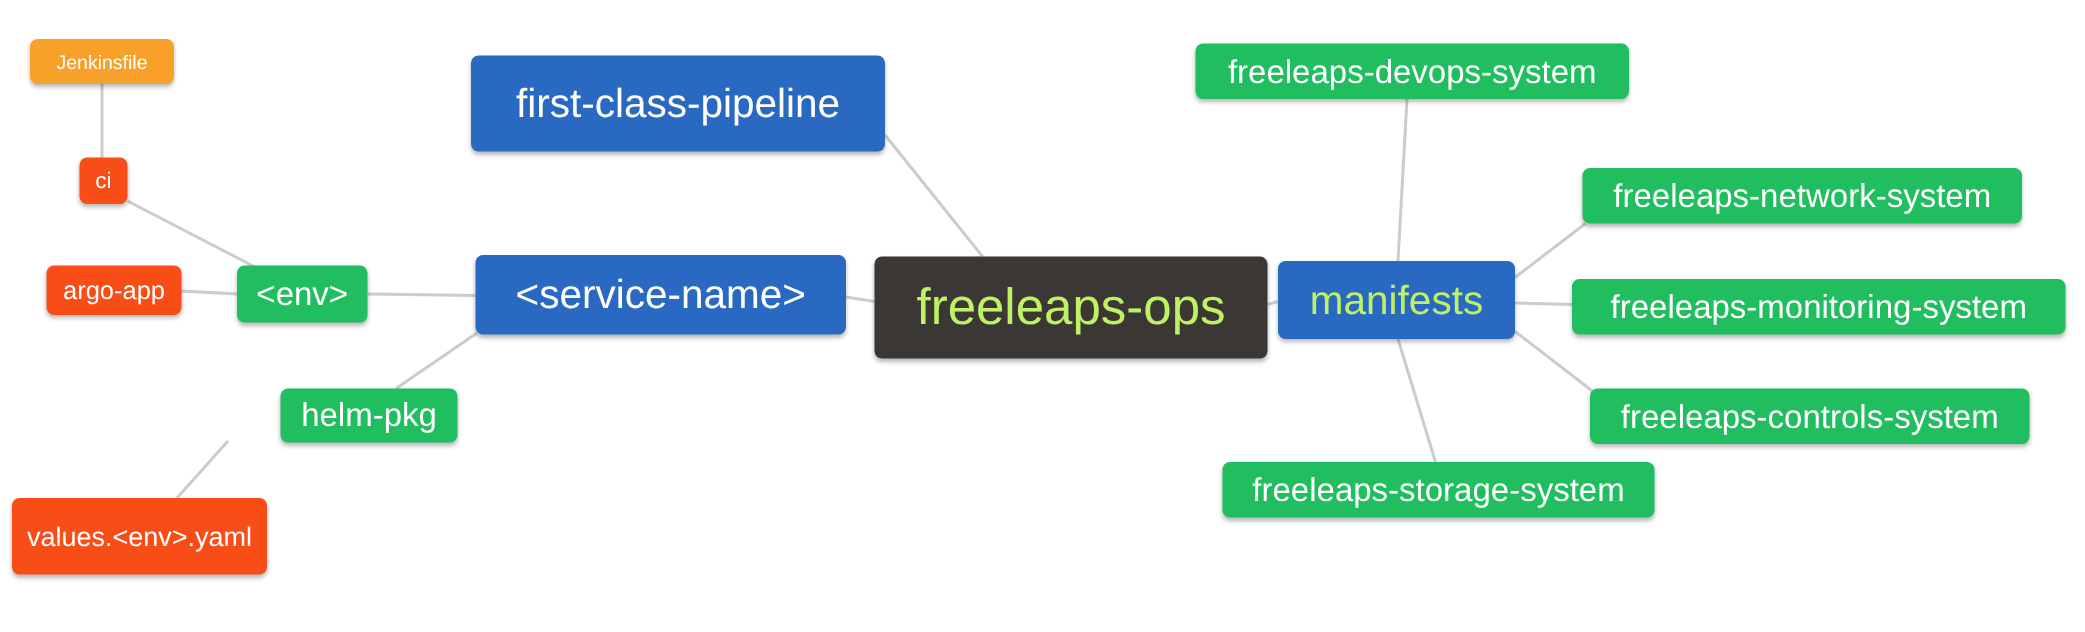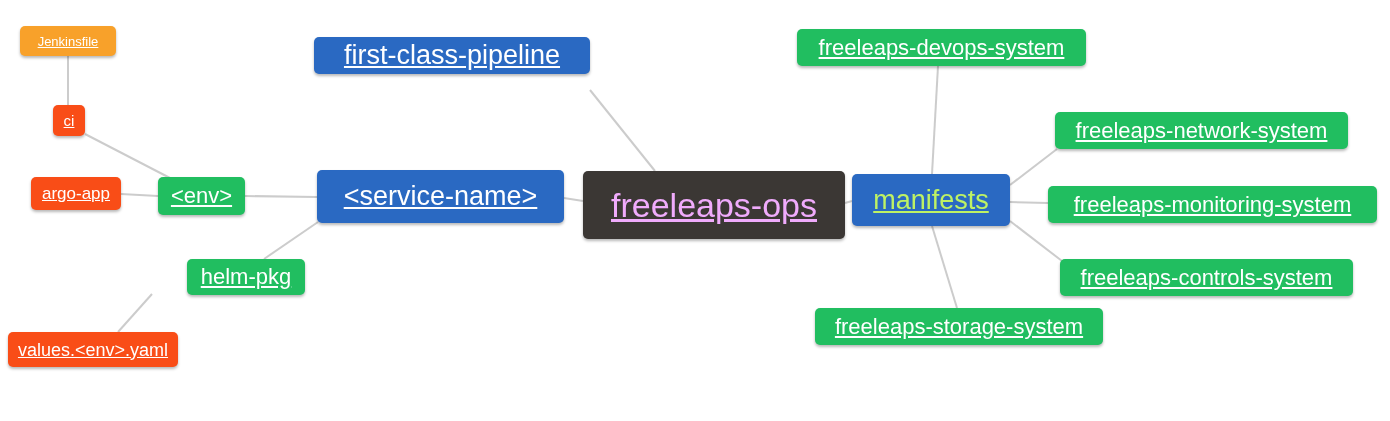--- a/index.html
+++ b/index.html
@@ -33,21 +33,20 @@
     justify-content: center;
     box-sizing: border-box;
     padding: 0 6px;
     color: #ffffff;
     white-space: nowrap;
     border-radius: 5px;
     box-shadow: 0 2px 3px rgba(0,0,0,0.28);
     cursor: pointer;
     line-height: 1;
     user-select: none;
-    text-decoration: underline;
   }
 </style>
 </head>
 <body>
 
 <div id="canvas">
   <svg id="edge-layer" viewBox="0 0 1390 421" xmlns="http://www.w3.org/2000/svg">
       <line x1="68" y1="56" x2="68" y2="105" stroke="#CCCCCC"></line>
       <line x1="85" y1="134" x2="170" y2="178" stroke="#CCCCCC"></line>
       <line x1="121" y1="194" x2="158" y2="196" stroke="#CCCCCC"></line>
@@ -62,24 +61,24 @@
       <line x1="1010" y1="202" x2="1048" y2="203" stroke="#CCCCCC"></line>
       <line x1="1010" y1="221" x2="1062" y2="261" stroke="#CCCCCC"></line>
       <line x1="932" y1="226" x2="957" y2="308" stroke="#CCCCCC"></line>
     </svg>
   <div id="node-layer">
       <div class="node" style="left: 20px; top: 26px; min-width: 96px; height: 30px; font-size: 13px; background: rgb(248, 161, 42); color: rgb(255, 255, 255);">Jenkinsfile</div>
       <div class="node" style="left: 53px; top: 105px; min-width: 32px; height: 31px; font-size: 15px; background: rgb(249, 77, 23); color: rgb(255, 255, 255);">ci</div>
       <div class="node" style="left: 31px; top: 177px; min-width: 90px; height: 33px; font-size: 17px; background: rgb(249, 77, 23); color: rgb(255, 255, 255);">argo-app</div>
       <div class="node" style="left: 158px; top: 177px; min-width: 87px; height: 38px; font-size: 22px; background: rgb(33, 190, 96); color: rgb(255, 255, 255); text-align: right;">&lt;env&gt;</div>
       <div class="node" style="left: 147px; top: 259px; min-width: 118px; height: 36px; font-size: 22px; background: rgb(33, 190, 96); color: rgb(255, 255, 255); margin-left: 40px;">helm-pkg</div>
-      <div class="node" style="left: 8px; top: 332px; min-width: 170px; height: 35px; font-size: 18px; background: rgb(249, 77, 23); color: rgb(255, 255, 255);">values.&lt;env&gt;.yaml</div>
-      <div class="node" style="left: 314px; top: 37px; min-width: 276px; height: 37px; font-size: 27px; background: rgb(42, 105, 194); color: rgb(255, 255, 255);">first-class-pipeline</div>
+      <div class="node" style="left: 8px; top: 332px; min-width: 170px; height: 51px; font-size: 18px; background: rgb(249, 77, 23); color: rgb(255, 255, 255);">values.&lt;env&gt;.yaml</div>
+      <div class="node" style="left: 314px; top: 37px; min-width: 276px; height: 64px; font-size: 27px; background: rgb(42, 105, 194); color: rgb(255, 255, 255);">first-class-pipeline</div>
       <div class="node" style="left: 317px; top: 170px; min-width: 247px; height: 53px; font-size: 27px; background: rgb(42, 105, 194); color: rgb(255, 255, 255);">&lt;service-name&gt;</div>
-      <div class="node" style="left: 583px; top: 171px; min-width: 262px; height: 68px; font-size: 34px; background: rgb(59, 55, 52); color: #f0abfc;">freeleaps-ops</div>
+      <div class="node" style="left: 583px; top: 171px; min-width: 262px; height: 68px; font-size: 34px; background: rgb(59, 55, 52); color: #bef264;">freeleaps-ops</div>
       <div class="node" style="left: 852px; top: 174px; min-width: 158px; height: 52px; font-size: 27px; background: rgb(42, 105, 194); color: #bef264;">manifests</div>
       <div class="node" style="left: 797px; top: 29px; min-width: 289px; height: 37px; font-size: 22px; background: rgb(33, 190, 96); color: rgb(255, 255, 255); text-align: center;">freeleaps-devops-system</div>
       <div class="node" style="left: 1055px; top: 112px; min-width: 293px; height: 37px; font-size: 22px; background: rgb(33, 190, 96); color: rgb(255, 255, 255);">freeleaps-network-system</div>
       <div class="node" style="left: 1048px; top: 186px; min-width: 329px; height: 37px; font-size: 22px; background: rgb(33, 190, 96); color: rgb(255, 255, 255);">freeleaps-monitoring-system</div>
       <div class="node" style="left: 1060px; top: 259px; min-width: 293px; height: 37px; font-size: 22px; background: rgb(33, 190, 96); color: rgb(255, 255, 255);">freeleaps-controls-system</div>
       <div class="node" style="left: 815px; top: 308px; min-width: 288px; height: 37px; font-size: 22px; background: rgb(33, 190, 96); color: rgb(255, 255, 255);">freeleaps-storage-system</div>
     </div>
 </div>
 
 </body></html>

